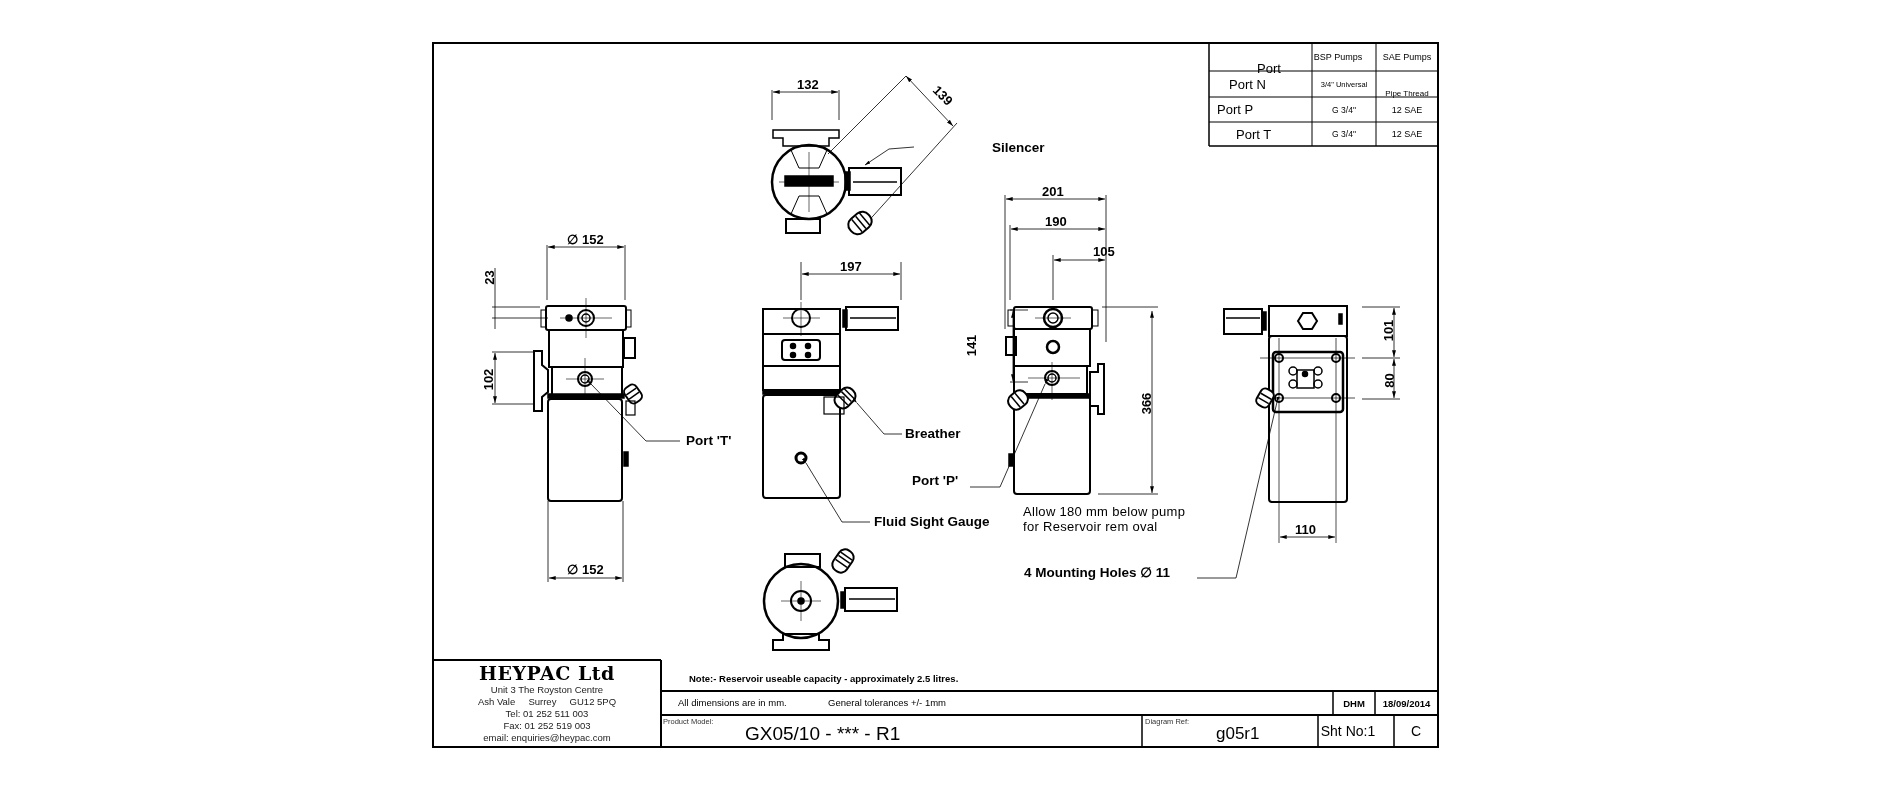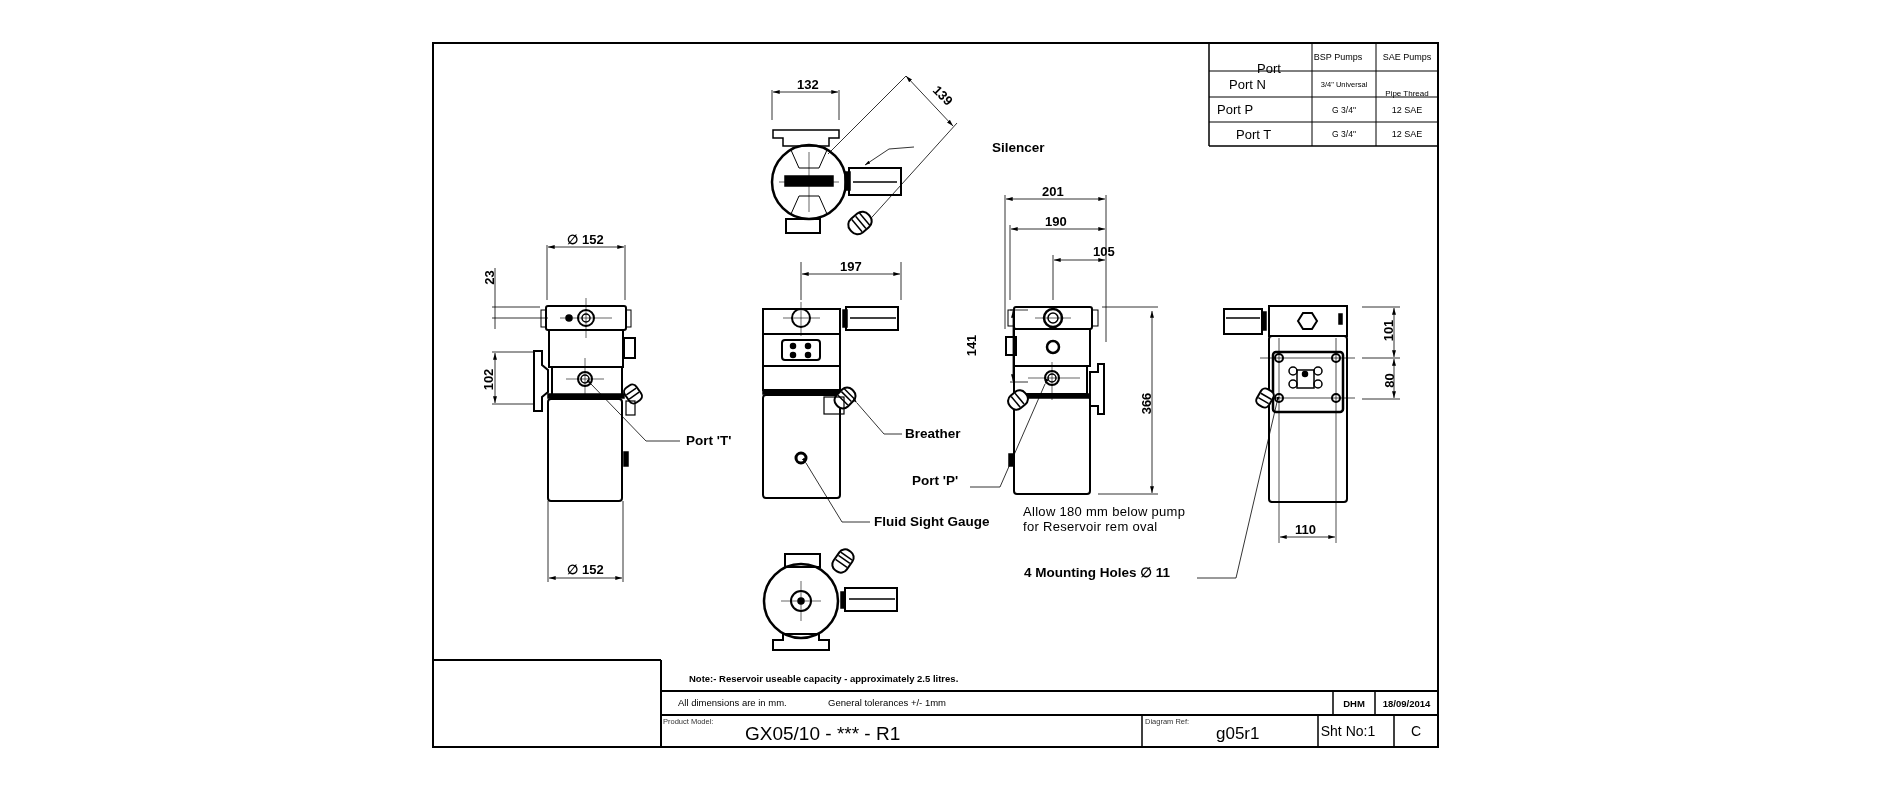--- a/index.html
+++ b/index.html
@@ -319,20 +319,28 @@
 <div class="tcell" style="left:1376px;top:71px;width:62px;height:44px;font-size:8px;">Pipe Thread</div>
 
 <div class="tcell" style="left:1209px;top:97px;width:103px;height:25px;justify-content:flex-start;padding-left:8px;box-sizing:border-box;font-size:13px;">Port P</div>
 <div class="tcell" style="left:1312px;top:97px;width:64px;height:25px;font-size:8.5px;">G 3/4"</div>
 <div class="tcell" style="left:1376px;top:97px;width:62px;height:25px;font-size:9px;">12 SAE</div>
 
 <div class="tcell" style="left:1209px;top:122px;width:103px;height:24px;justify-content:flex-start;padding-left:20px;box-sizing:border-box;font-size:13px;margin-left:7px;">Port T</div>
 <div class="tcell" style="left:1312px;top:122px;width:64px;height:24px;font-size:8.5px;">G 3/4"</div>
 <div class="tcell" style="left:1376px;top:122px;width:62px;height:24px;font-size:9px;">12 SAE</div>
 
+<div class="lbl" style="left:433px;top:662px;width:228px;text-align:center;">
+  <div style="font-family:'DejaVu Serif',serif;font-weight:bold;font-size:19px;letter-spacing:0.5px;line-height:22px;">HEYPAC Ltd</div>
+  <div style="font-size:9.5px;line-height:12px;color:#222;">Unit 3 The Royston Centre</div>
+  <div style="font-size:9.5px;line-height:12px;color:#222;white-space:pre;">Ash Vale     Surrey     GU12 5PQ</div>
+  <div style="font-size:9.5px;line-height:12px;color:#222;">Tel: 01 252 511 003</div>
+  <div style="font-size:9.5px;line-height:12px;color:#222;">Fax: 01 252 519 003</div>
+  <div style="font-size:9.5px;line-height:12px;color:#222;">email: enquiries@heypac.com</div>
+</div>
 
 <div class="lbl bold" style="left:689px;top:673px;font-size:9.5px;">Note:-  Reservoir useable capacity - approximately 2.5 litres.</div>
 <div class="lbl" style="left:678px;top:697px;font-size:9.5px;">All dimensions are in mm.</div>
 <div class="lbl" style="left:828px;top:697px;font-size:9.5px;">General tolerances +/- 1mm</div>
 <div class="tcell bold" style="left:1333px;top:691px;width:42px;height:24px;font-size:9.5px;">DHM</div>
 <div class="tcell bold" style="left:1375px;top:691px;width:63px;height:24px;font-size:9.5px;">18/09/2014</div>
 
 <div class="lbl" style="left:663px;top:717px;font-size:7.5px;color:#333;">Product Model:</div>
 <div class="lbl" style="left:745px;top:723px;font-size:19px;">GX05/10 - *** - R1</div>
 <div class="lbl" style="left:1145px;top:717px;font-size:7.5px;color:#333;">Diagram Ref:</div>

